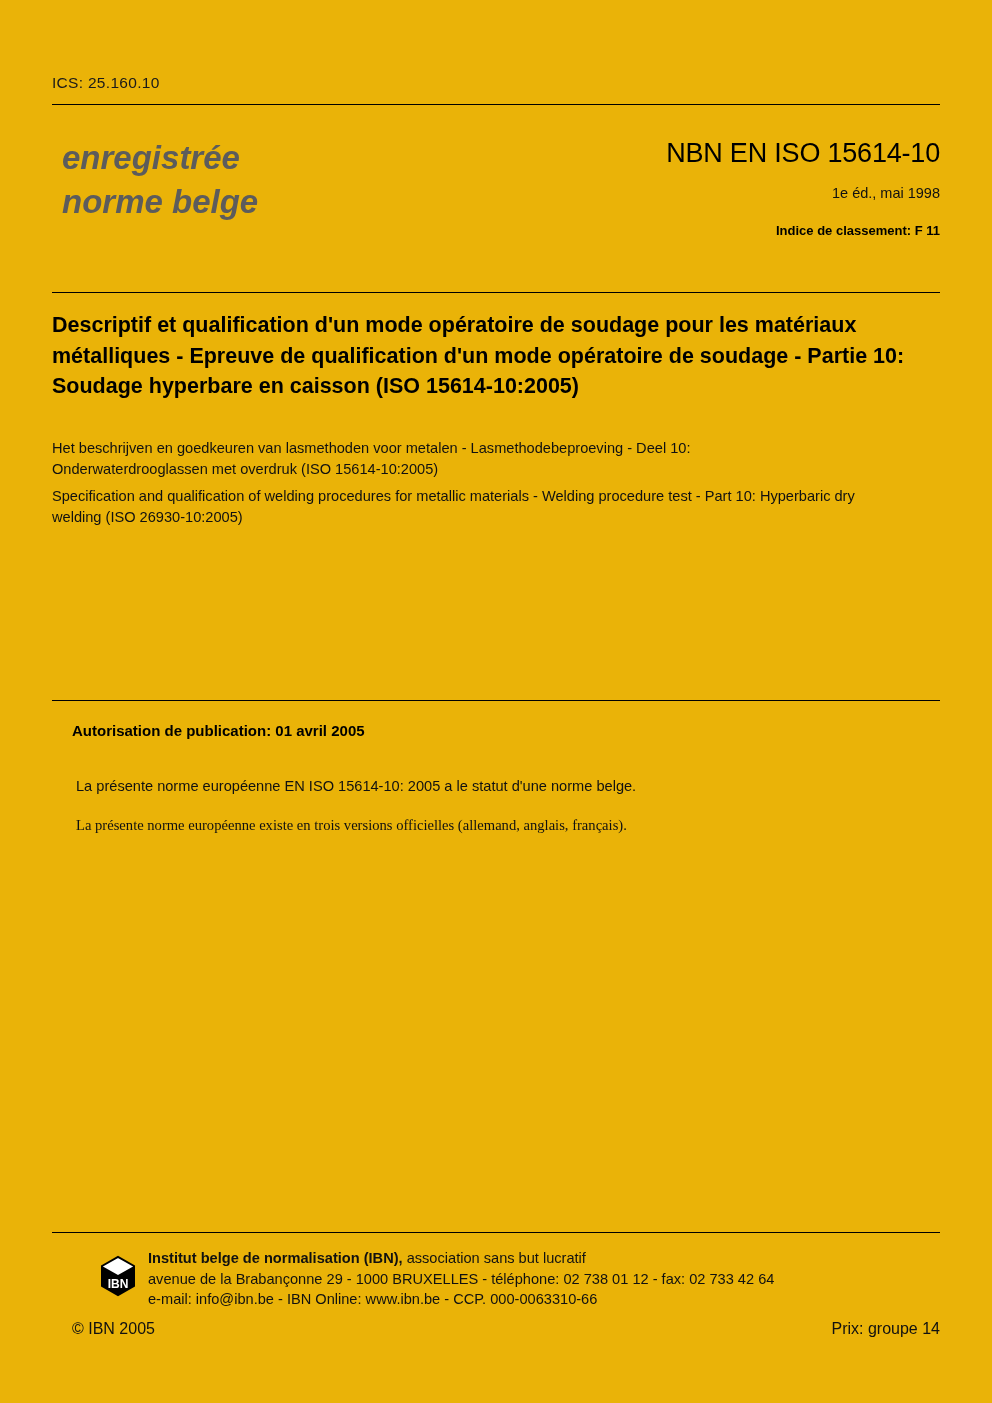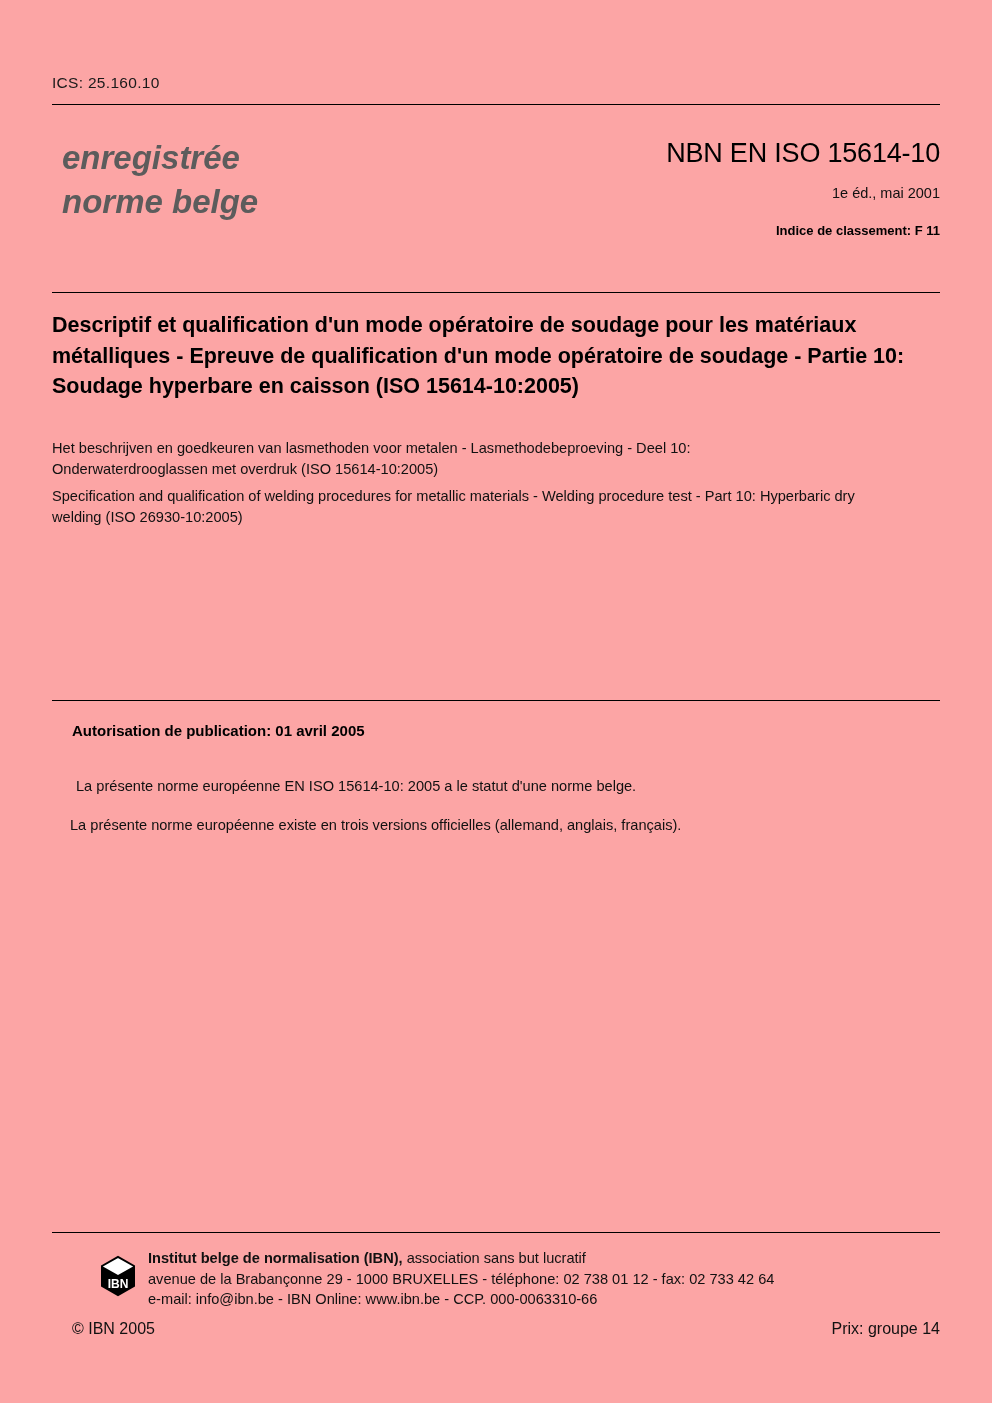--- a/index.html
+++ b/index.html
@@ -9,21 +9,21 @@
   }
   body {
     font-family: "Liberation Sans", sans-serif;
     color: #000000;
   }
   .page {
     position: relative;
     width: 992px;
     height: 1403px;
     margin: 0 auto;
-    background: #fca5a5;
+    background: #eab308;
     box-sizing: border-box;
     overflow: hidden;
   }
 
   .content {
     position: absolute;
     left: 52px;
     right: 52px;
     top: 0;
     bottom: 0;
@@ -127,23 +127,24 @@
   .auth-p1 {
     position: absolute;
     top: 778px;
     left: 24px;
     font-size: 14.6px;
     color: #111;
   }
   .auth-p2 {
     position: absolute;
     top: 817px;
-    left: 18px;
-    font-size: 14.6px;
-    color: #111;
+    left: 24px;
+    font-size: 14.6px;
+    color: #111;
+    font-family: Liberation Serif, serif;
   }
 
   
   .footer {
     position: absolute;
     top: 1248px;
     left: 0;
     right: 0;
     height: 70px;
   }
@@ -191,21 +192,21 @@
     <div class="ics">ICS: 25.160.10</div>
     <div class="rule rule-1"></div>
 
     <div class="masthead">
       <div>enregistrée</div>
       <div>norme belge</div>
     </div>
 
     <div class="ref-block">
       <div class="ref-title">NBN EN ISO 15614-10</div>
-      <div class="ref-edition">1e éd., mai 2001</div>
+      <div class="ref-edition">1e éd., mai 1998</div>
       <div class="ref-indice">Indice de classement: F 11</div>
     </div>
 
     <div class="rule rule-2"></div>
 
     <div class="title-fr">Descriptif et qualification d'un mode opératoire de soudage pour les matériaux métalliques - Epreuve de qualification d'un mode opératoire de soudage - Partie 10: Soudage hyperbare en caisson (ISO 15614-10:2005)</div>
     <div class="title-nl">Het beschrijven en goedkeuren van lasmethoden voor metalen - Lasmethodebeproeving - Deel 10: Onderwaterdrooglassen met overdruk (ISO 15614-10:2005)</div>
     <div class="title-en">Specification and qualification of welding procedures for metallic materials - Welding procedure test - Part 10: Hyperbaric dry welding (ISO 26930-10:2005)</div>
 
     <div class="rule rule-3"></div>

